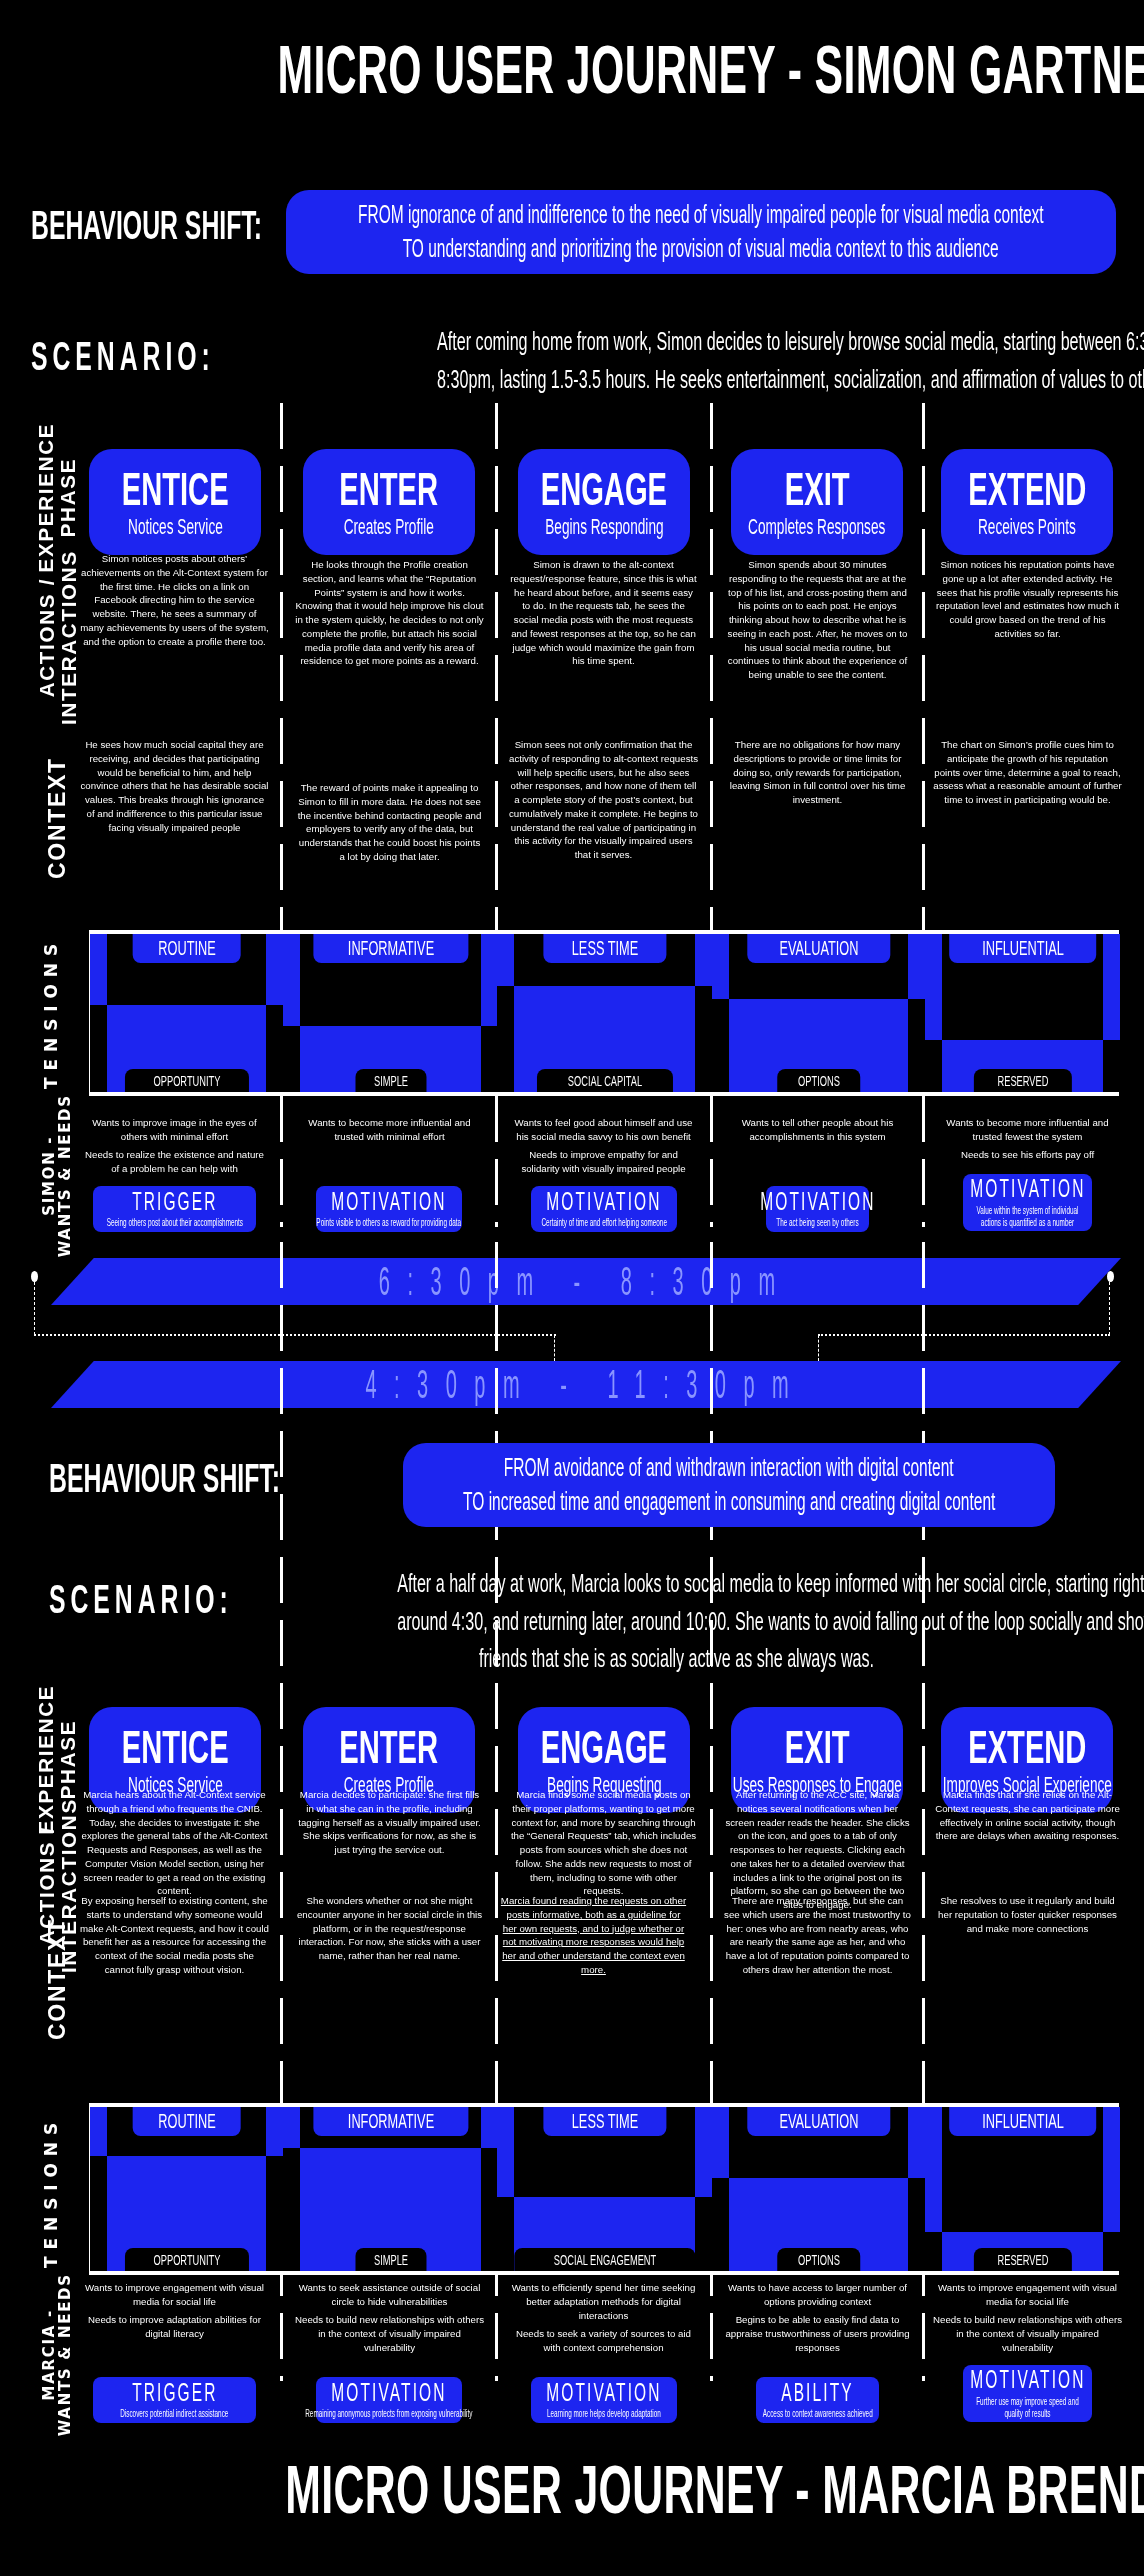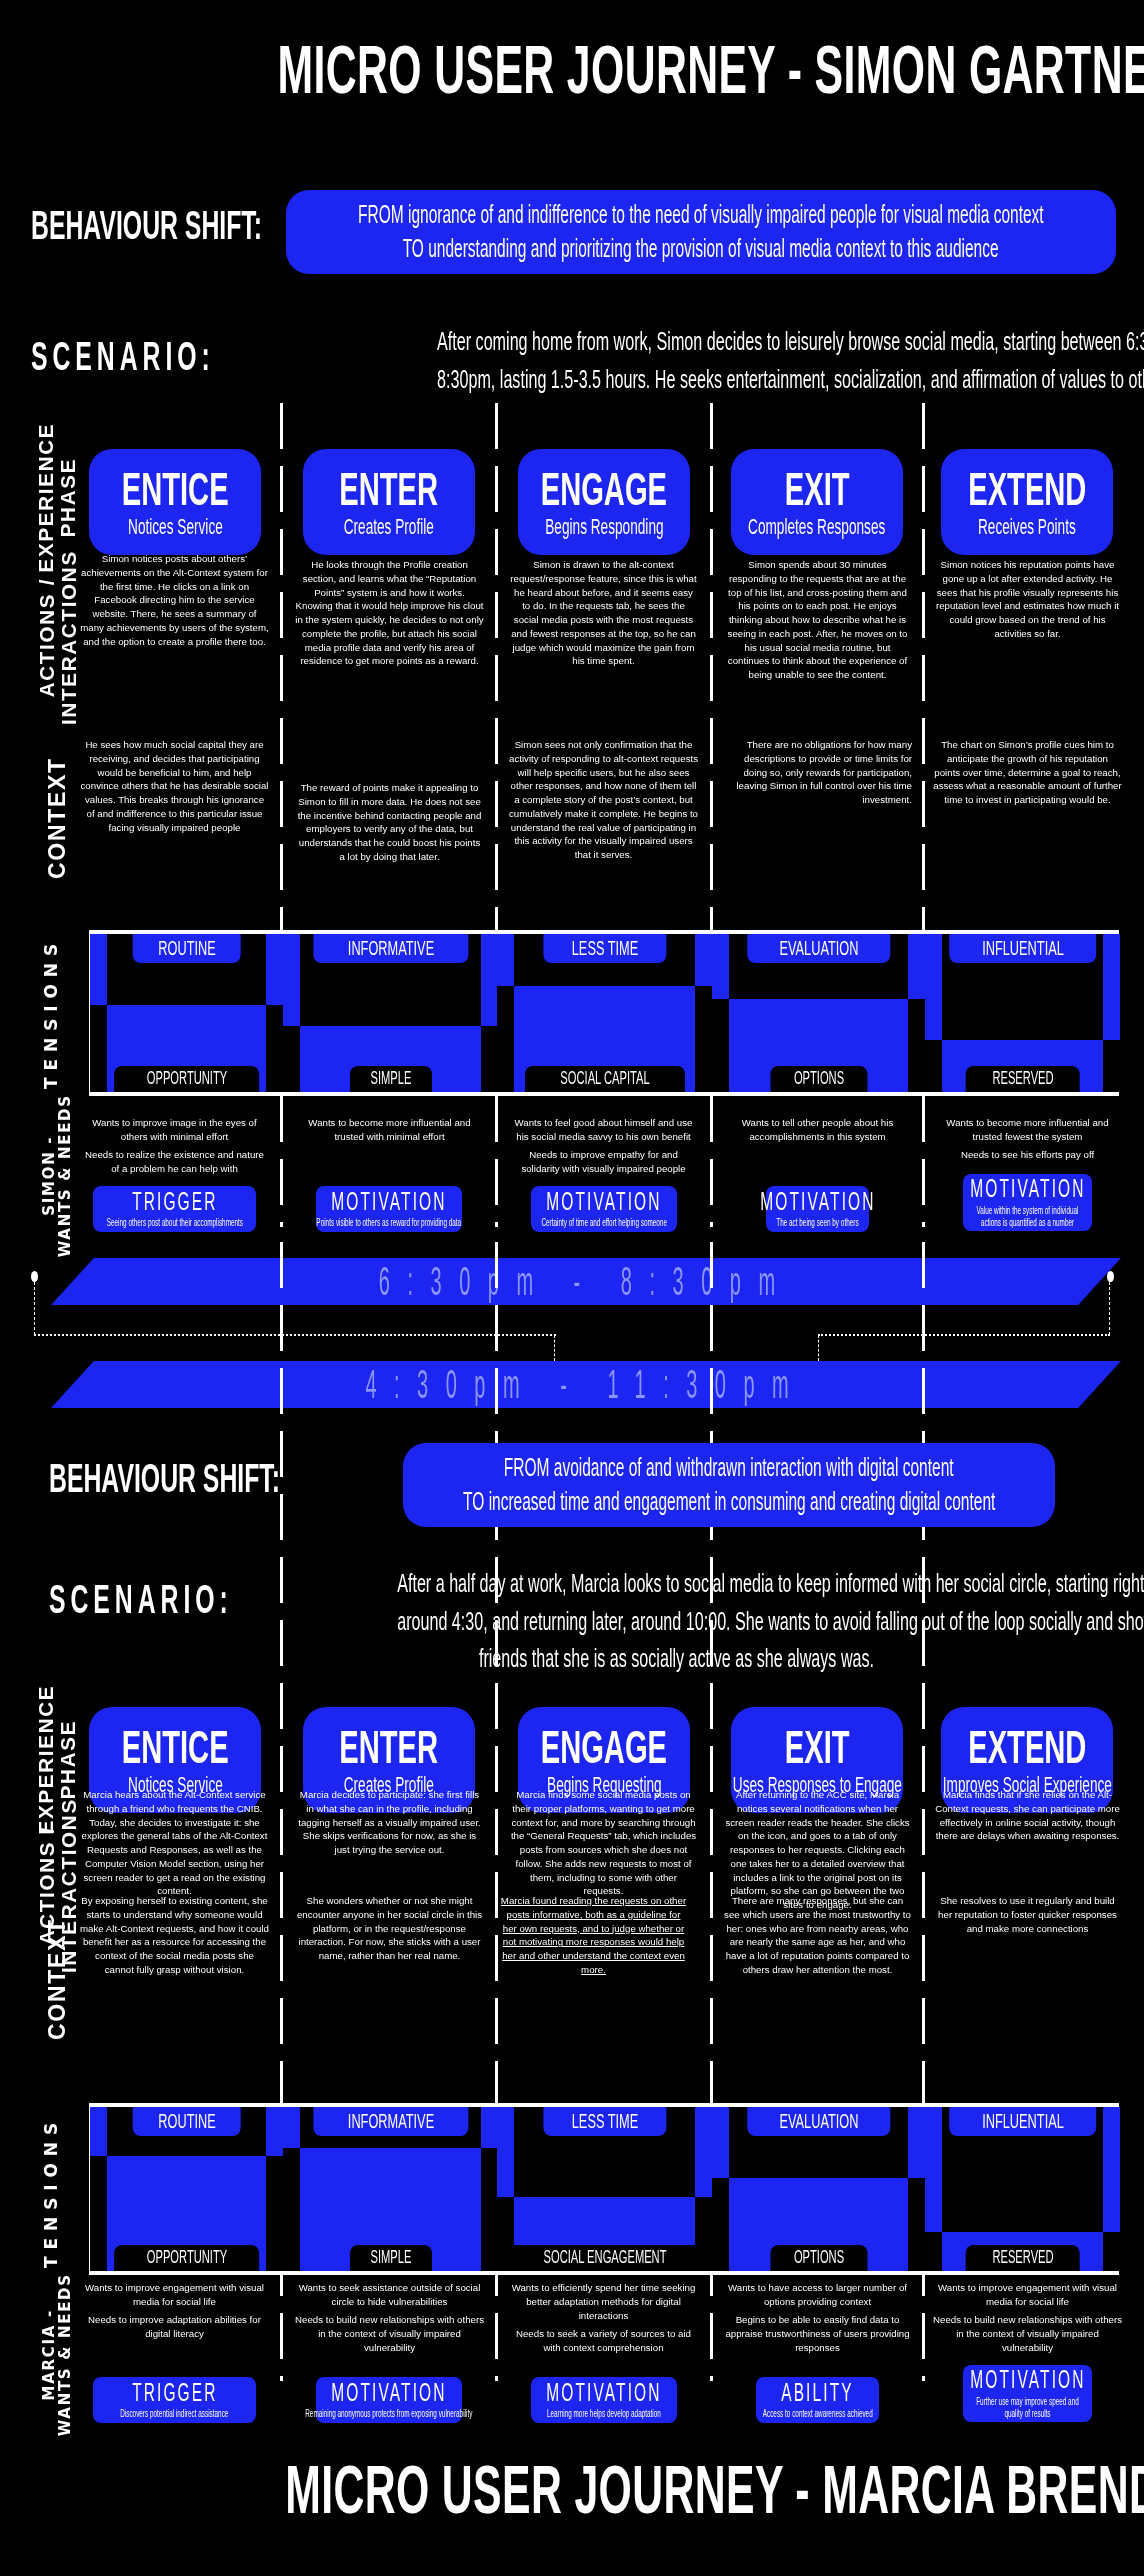--- a/index.html
+++ b/index.html
@@ -70,21 +70,21 @@
   .t-bot { bottom: 0; background: #000; }
   .t-bot .inner { position: absolute; top: 0; bottom: 0; left: 17px; right: 17px; background: #1d25f0; }
   .t-tag-top {
     position: absolute; top: 0; left: 50%; transform: translateX(-50%);
     background: #1d25f0; border-radius: 0 0 8px 8px; padding: 2.3px 8px; white-space: nowrap;
     font-family: "Liberation Sans", sans-serif; font-size: 20.6px; line-height: 1.2;
   }
   .t-tag-bot {
     position: absolute; bottom: 0; left: 50%; transform: translateX(-50%);
     background: #000; border-radius: 8px 8px 0 0; padding: 2.3px 8px; white-space: nowrap;
-    font-family: "Liberation Sans", sans-serif; font-size: 18px; line-height: 1.2;
+    font-family: "Liberation Sans", sans-serif; font-size: 15px; line-height: 1.2;
   }
   .t-tag-top span, .t-tag-bot span { display: inline-block; transform: scaleX(0.62); }
   .wants {
     position: absolute; width: 189px; text-align: center;
     font-family: "Liberation Sans", sans-serif; font-size: 9.7px; line-height: 1.45;
   }
   .wants p { margin-bottom: 3.4px; }
   .driver {
     position: absolute; background: #1d25f0; border-radius: 8px; text-align: center;
     display: flex; flex-direction: column; justify-content: center; align-items: center;
@@ -201,21 +201,21 @@
     </div>
     <div class="driver" style="left:531px;top:1186px;width:146px;height:46px;">
       <div class="d-title">MOTIVATION</div>
       <div class="d-sub" style="">Certainty of time and effort helping someone</div>
     </div>
     <div class="phase-card" style="left:731px;top:449px;">
       <div class="ph-title">EXIT</div>
       <div class="ph-sub">Completes Responses</div>
     </div>
     <div class="body-text" style="left:723px;top:558px;">Simon spends about 30 minutes responding to the requests that are at the top of his list, and cross-posting them and his points on to each post. He enjoys thinking about how to describe what he is seeing in each post. After, he moves on to his usual social media routine, but continues to think about the experience of being unable to see the content.</div>
-    <div class="body-text" style="left:723px;top:738px;text-align:right;">There are no obligations for how many descriptions to provide or time limits for doing so, only rewards for participation, leaving Simon in full control over his time investment.</div>
+    <div class="body-text" style="left:723px;top:738px;">There are no obligations for how many descriptions to provide or time limits for doing so, only rewards for participation, leaving Simon in full control over his time investment.</div>
     <div class="wants" style="left:723px;top:1116px;">
       <p>Wants to tell other people about his accomplishments in this system</p>
       <p></p>
     </div>
     <div class="driver" style="left:766px;top:1186px;width:103px;height:46px;">
       <div class="d-title">MOTIVATION</div>
       <div class="d-sub" style="">The act being seen by others</div>
     </div>
     <div class="phase-card" style="left:941px;top:449px;">
       <div class="ph-title">EXTEND</div>

